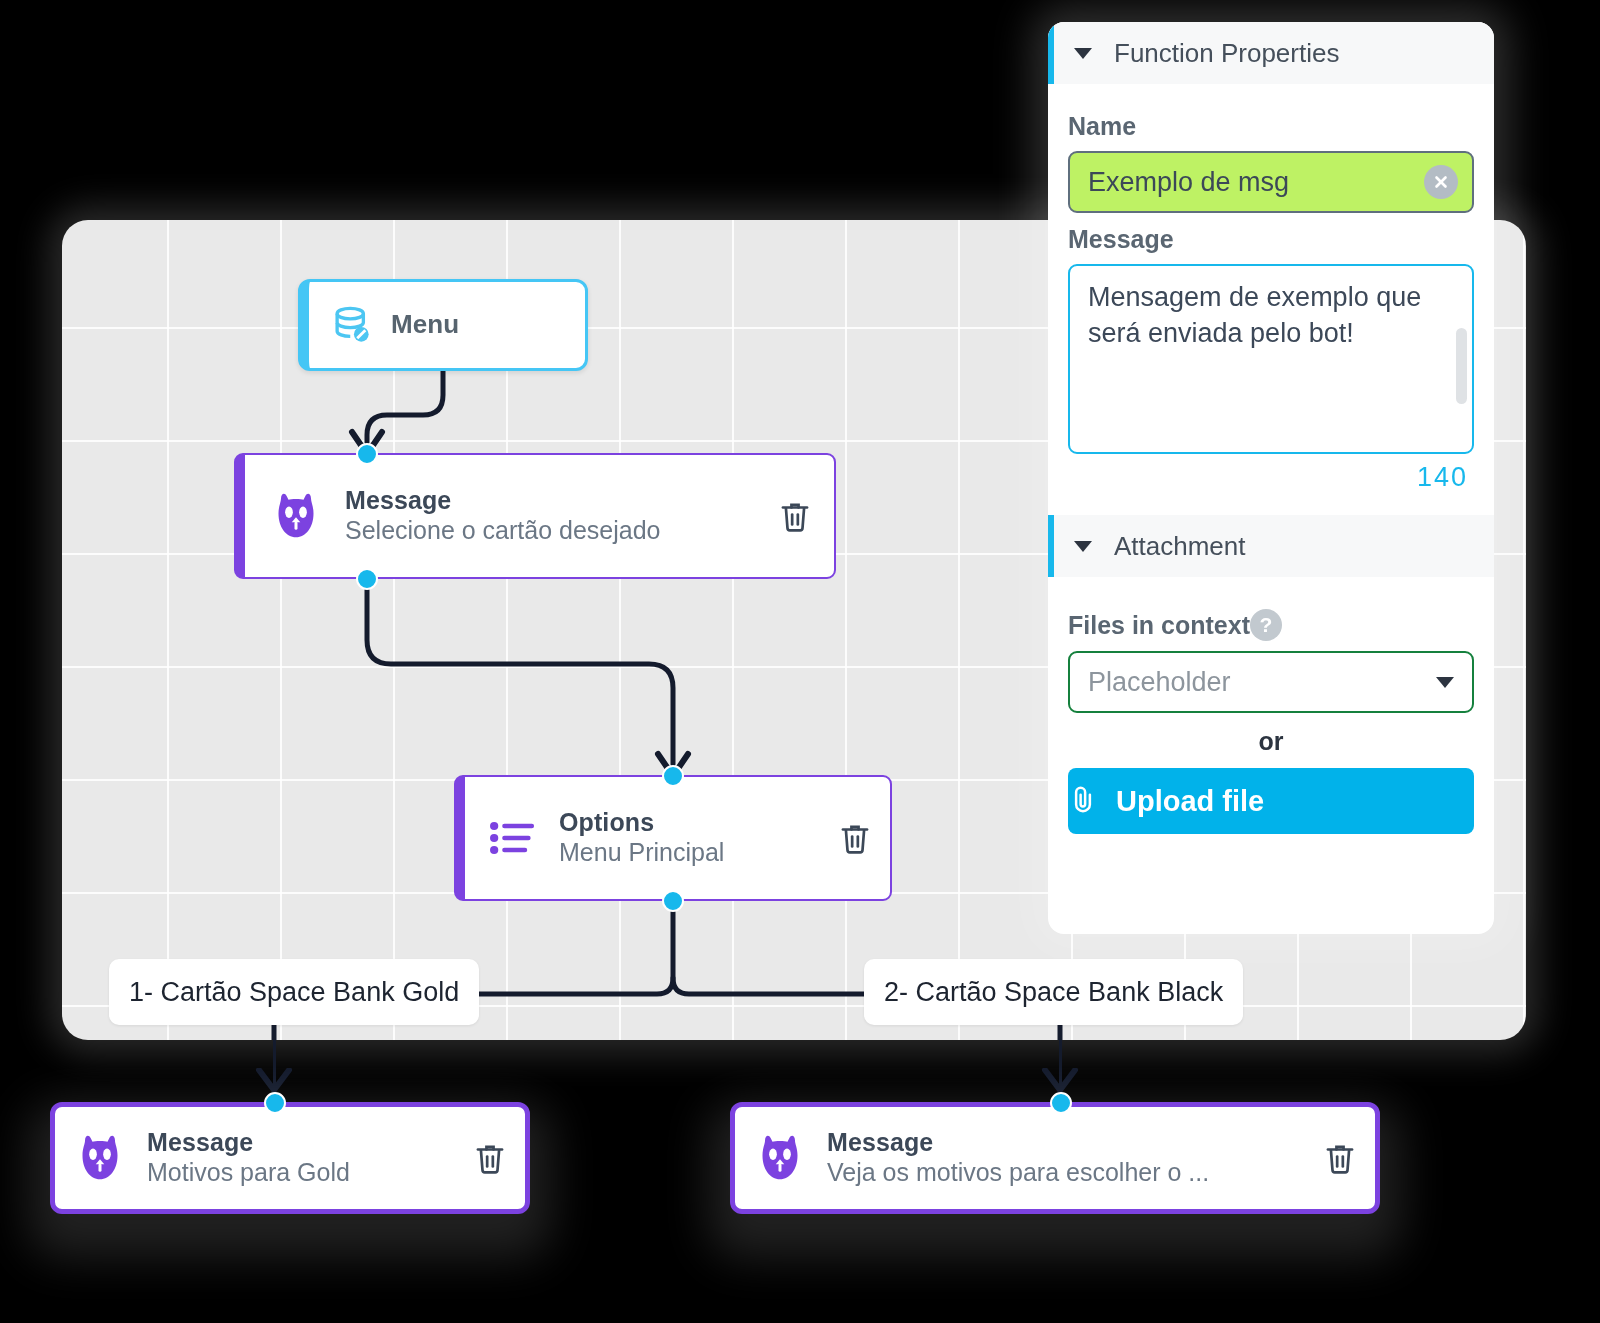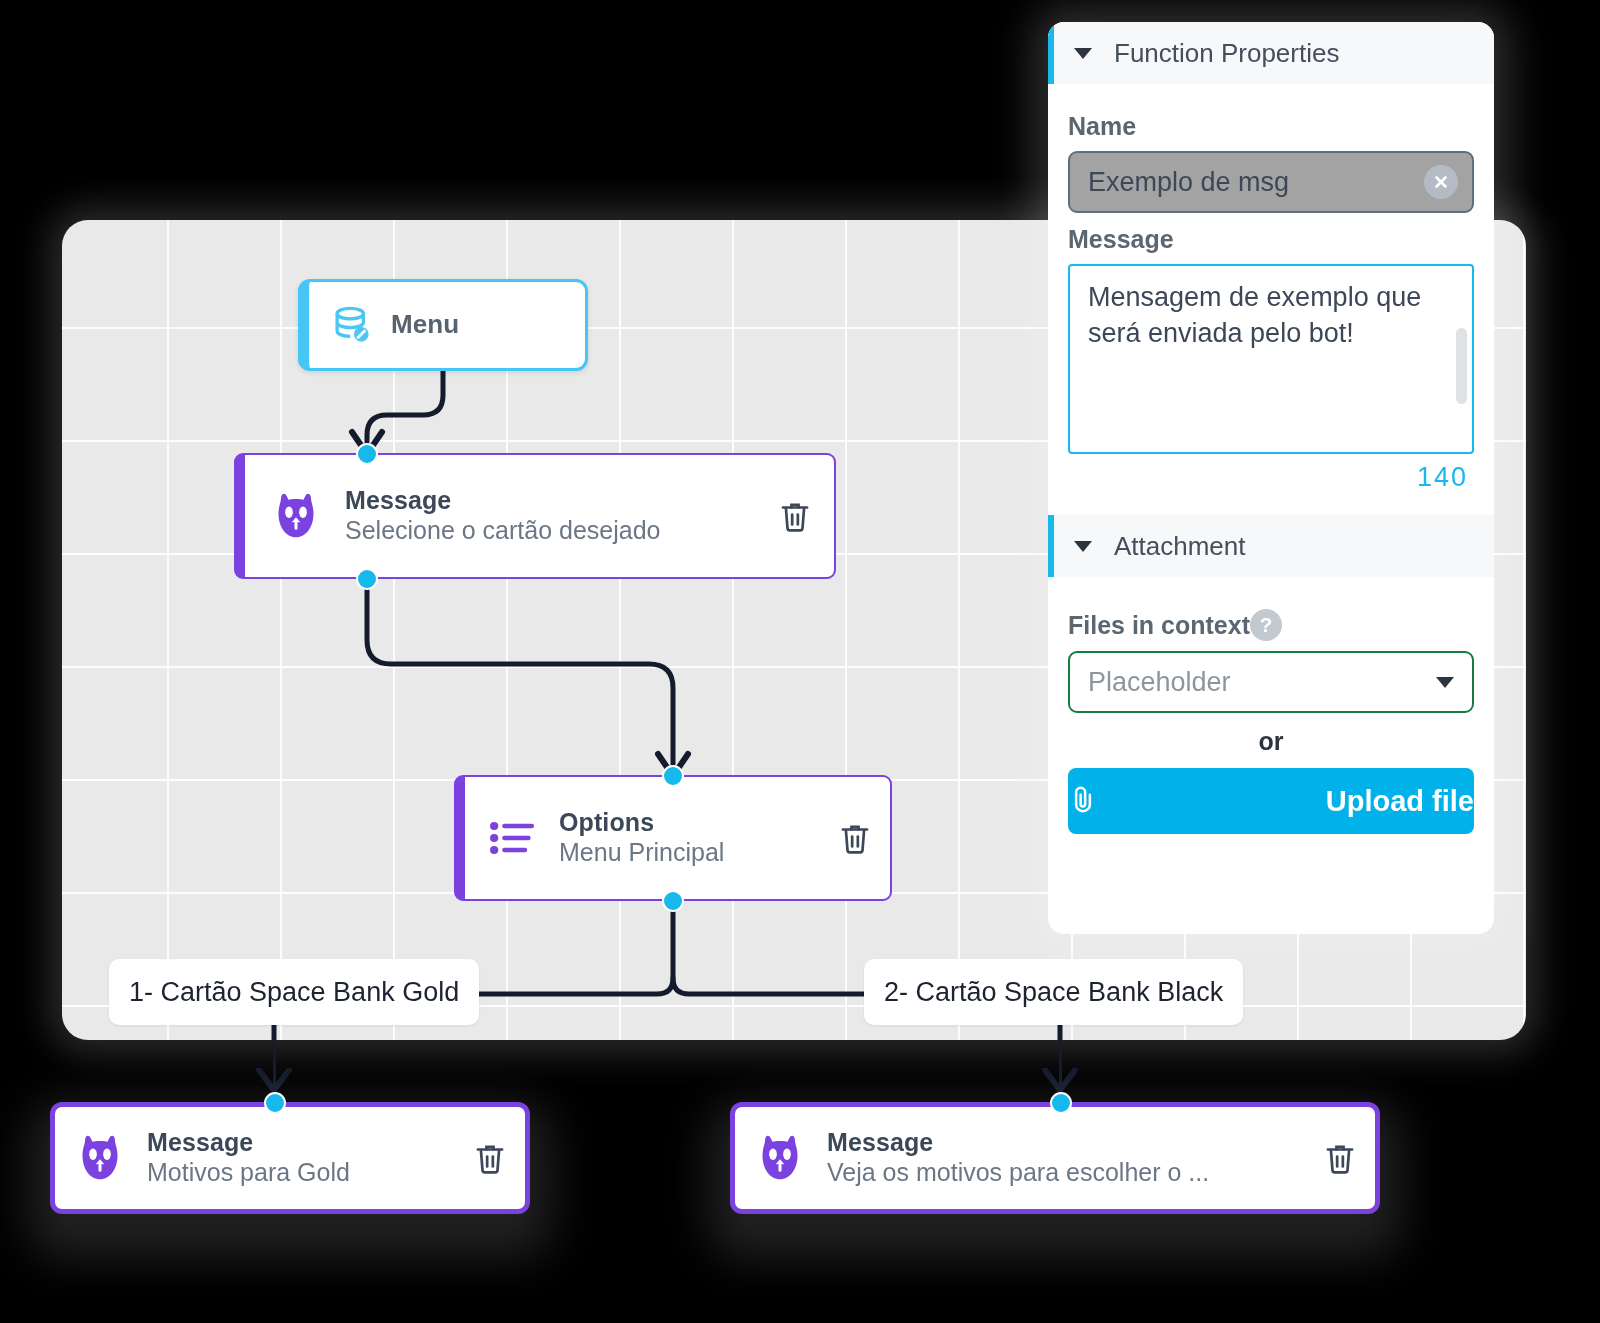--- a/index.html
+++ b/index.html
@@ -169,37 +169,37 @@
     margin: 12px 0 10px 0;
   }
 
   .name-input-wrap {
     position: relative;
     height: 62px;
     border: 2px solid #5f6f7e;
     border-radius: 9px;
     display: flex; align-items: center;
     padding: 0 58px 0 18px;
-    background: #a3a3a3;
+    background: #bef264;
   }
   .name-input-wrap .val { font-size: 27px; color: #3c4858; }
   .clear-btn {
     position: absolute; right: 14px; top: 50%;
     transform: translateY(-50%);
     width: 34px; height: 34px; border-radius: 50%;
     background: #b3bcc4;
     display: flex; align-items: center; justify-content: center;
     cursor: pointer;
   }
 
   .textarea-wrap {
     position: relative;
     height: 190px;
     border: 2px solid #17b8ec;
-    border-radius: 4px;
+    border-radius: 9px;
     padding: 14px 26px 0 18px;
     background: #fff;
     overflow: hidden;
   }
   .textarea-wrap .val {
     font-size: 27px; color: #3c4858; line-height: 1.32;
   }
   .caret-bar {
     position: absolute;
     left: 406px; top: 16px;
@@ -254,21 +254,21 @@
   .or-text {
     text-align: center;
     font-size: 25px; font-weight: bold; color: #2c3440;
     margin: 14px 0 12px 0;
   }
 
   .upload-btn {
     height: 66px;
     background: #01b2ea;
     border-radius: 8px;
-    display: flex; align-items: center; justify-content: space-between;
+    display: flex; align-items: center; justify-content: flex-start;
     gap: 18px;
     cursor: pointer;
   }
   .upload-btn .lbl {
     font-size: 29px; font-weight: bold; color: #ffffff;
   }
 </style>
 </head>
 <body>
 

